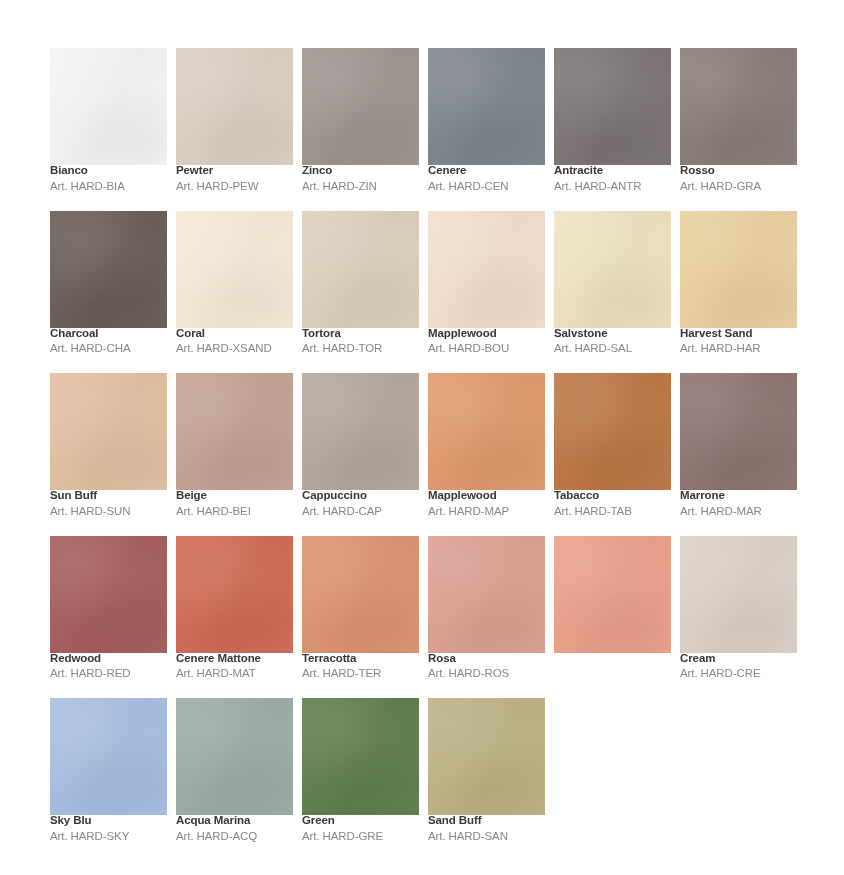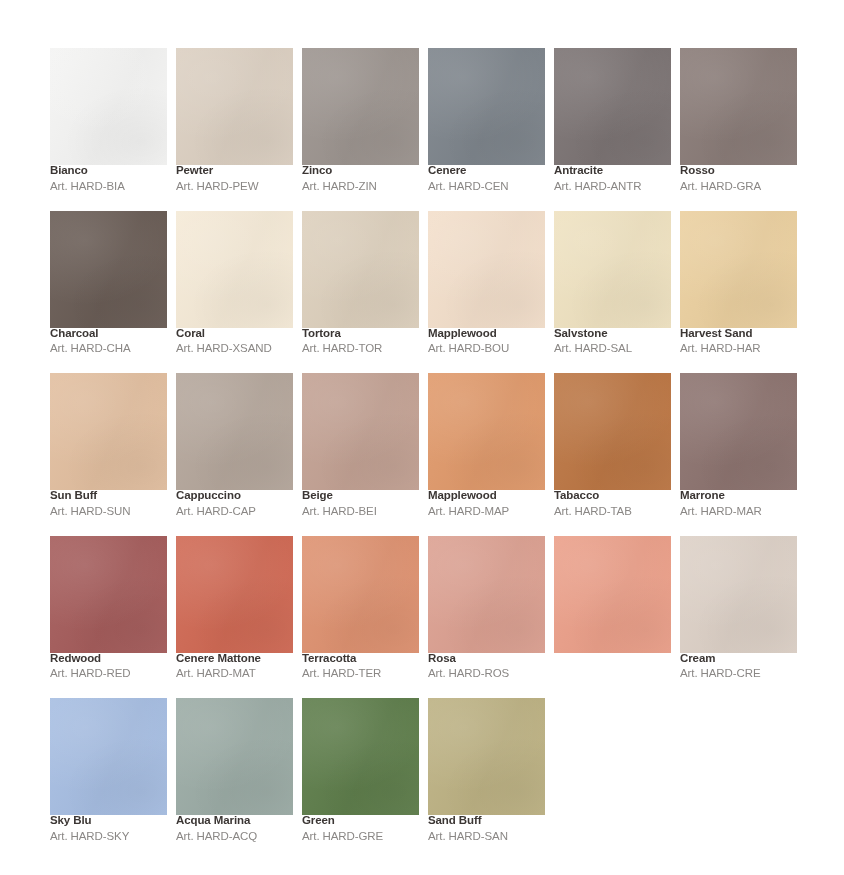--- a/index.html
+++ b/index.html
@@ -162,31 +162,31 @@
         </div>
       </div>
       <div class="swatch-cell">
         <div class="swatch-chip" title="Sun Buff" style="background-color: rgb(226, 191, 160);"></div>
         <div class="swatch-meta">
           <span class="swatch-name">Sun Buff</span>
           <span class="swatch-code">Art. HARD-SUN</span>
         </div>
       </div>
       <div class="swatch-cell">
+        <div class="swatch-chip" title="Beige" style="background-color: rgb(195, 162, 148);"></div>
+        <div class="swatch-meta">
+          <span class="swatch-name">Beige</span>
+          <span class="swatch-code">Art. HARD-BEI</span>
+        </div>
+      </div>
+      <div class="swatch-cell">
         <div class="swatch-chip" title="Cappuccino" style="background-color: rgb(181, 167, 156);"></div>
         <div class="swatch-meta">
           <span class="swatch-name">Cappuccino</span>
           <span class="swatch-code">Art. HARD-CAP</span>
-        </div>
-      </div>
-      <div class="swatch-cell">
-        <div class="swatch-chip" title="Beige" style="background-color: rgb(195, 162, 148);"></div>
-        <div class="swatch-meta">
-          <span class="swatch-name">Beige</span>
-          <span class="swatch-code">Art. HARD-BEI</span>
         </div>
       </div>
       <div class="swatch-cell">
         <div class="swatch-chip" title="Mapplewood" style="background-color: rgb(224, 154, 108);"></div>
         <div class="swatch-meta">
           <span class="swatch-name">Mapplewood</span>
           <span class="swatch-code">Art. HARD-MAP</span>
         </div>
       </div>
       <div class="swatch-cell">

